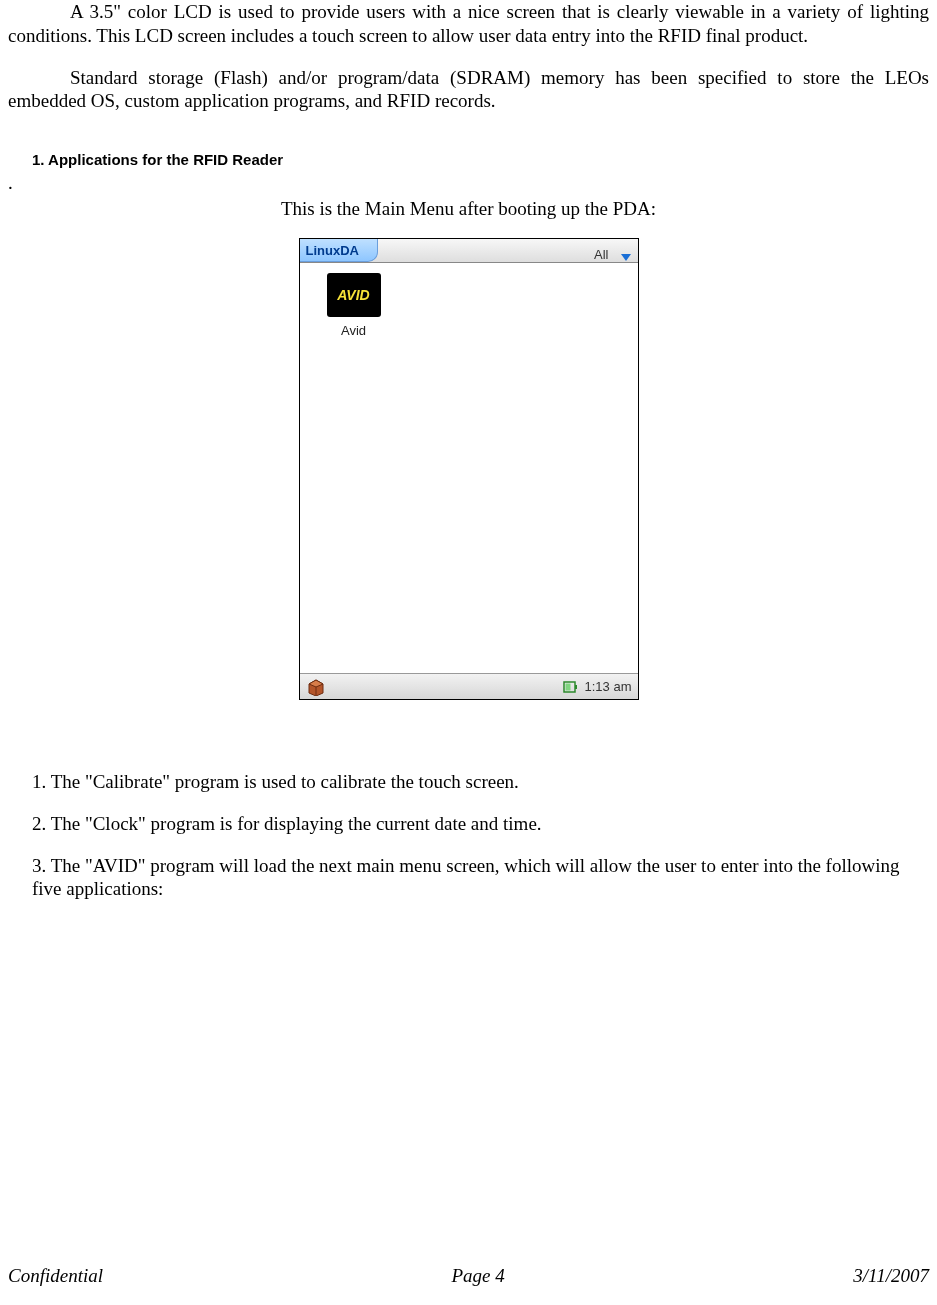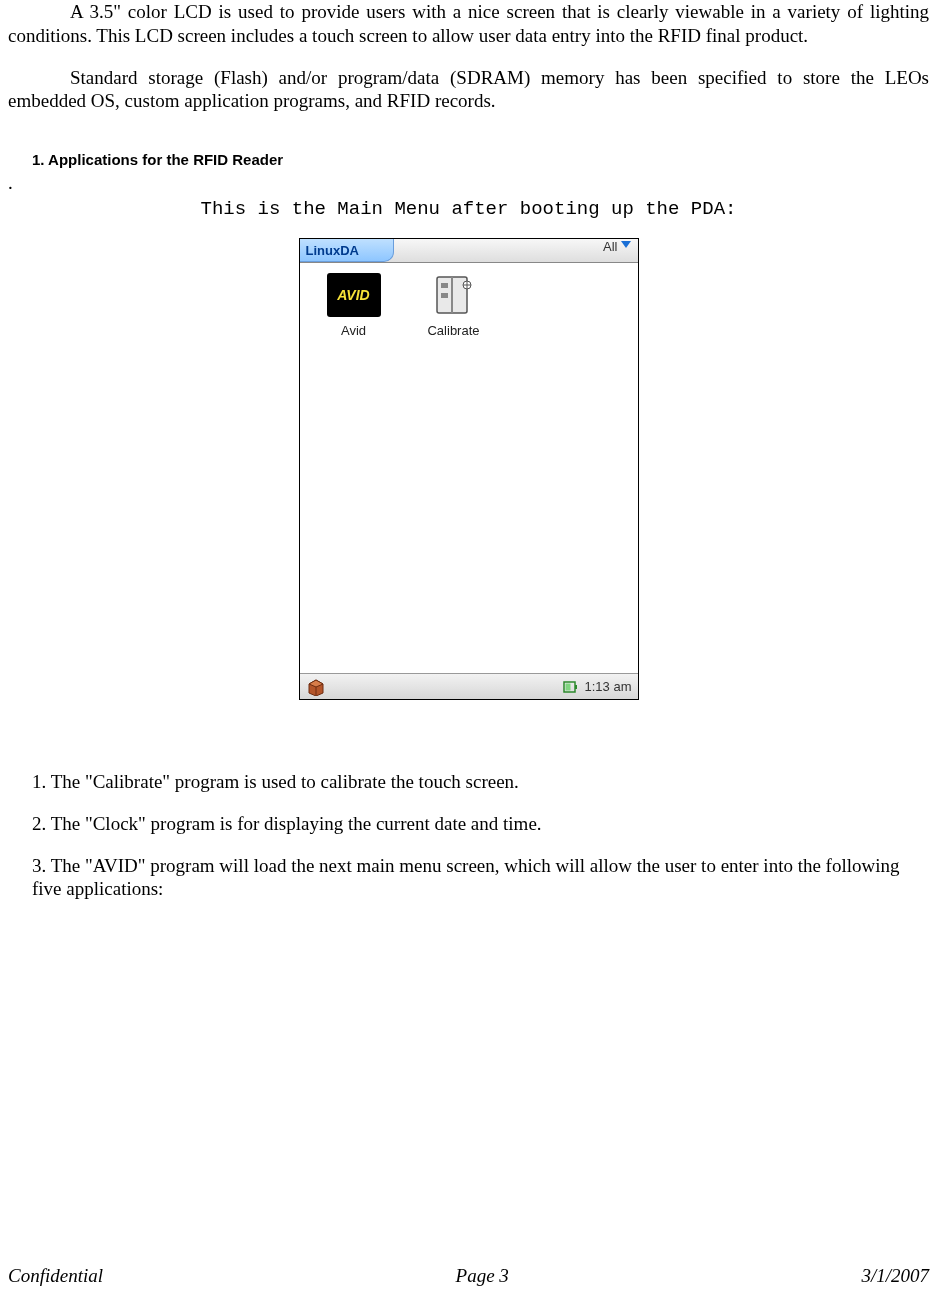--- a/index.html
+++ b/index.html
@@ -19,21 +19,21 @@
       margin-bottom: 18px;
     }
     .indent { text-indent: 62px; }
     .heading {
       font-family: Arial, Helvetica, sans-serif;
       font-weight: bold;
       font-size: 15px;
       margin: 38px 0 4px 24px;
     }
     .dot { margin: 0 0 4px 0; }
-    .caption { text-align: center; margin: 2px 0 18px 0; font-family: Liberation Mono, monospace; }
+    .caption { text-align: center; margin: 2px 0 18px 0; }
     .pda-wrap { display: flex; justify-content: center; margin-bottom: 70px; }
     .pda {
       width: 340px;
       border: 1px solid #000;
       background: #fff;
       font-family: Arial, Helvetica, sans-serif;
       font-size: 13px;
     }
     .pda-titlebar {
       height: 24px;
@@ -42,38 +42,39 @@
       display: flex;
       align-items: stretch;
       justify-content: space-between;
     }
     .pda-title-tab {
       background: linear-gradient(#bfe0ff, #8ec6ff);
       border: 1px solid #6a9edc;
       border-top: none;
       border-left: none;
       border-bottom-right-radius: 10px;
-      padding: 2px 34px 2px 6px;
+      padding: 2px 18px 2px 6px;
       color: #003b8e;
       font-weight: bold;
       display: flex;
       align-items: center;
     }
     .pda-all {
       display: flex;
-      align-items: flex-start;
+      align-items: flex-end;
       padding: 0 6px;
-      gap: 2px;
+      gap: 11px;
       color: #333;
     }
     .pda-body {
       height: 410px;
       background: #fff;
       padding: 10px 4px;
       display: flex;
+      gap: 12px;
       align-items: flex-start;
     }
     .app {
       width: 100px;
       text-align: center;
       cursor: pointer;
     }
     .app-icon {
       width: 54px;
       height: 44px;
@@ -141,34 +142,20 @@
       </div>
     </div>
 
     <div class="pda-body">
       <div class="app">
         <div class="app-icon avid-icon">
           <span>AVID</span>
         </div>
         <div class="app-label">Avid</div>
       </div>
-      <div class="app">
-        <div class="app-icon">
-          <svg width="46" height="44" viewBox="0 0 46 44">
-            <rect x="6" y="4" width="30" height="36" rx="2" fill="#e9e9e9" stroke="#555" stroke-width="1.5"></rect>
-            <rect x="20" y="4" width="2" height="36" fill="#888"></rect>
-            <circle cx="36" cy="12" r="4" fill="#fff" stroke="#555"></circle>
-            <line x1="36" y1="8" x2="36" y2="16" stroke="#555"></line>
-            <line x1="32" y1="12" x2="40" y2="12" stroke="#555"></line>
-            <rect x="10" y="10" width="7" height="5" fill="#888"></rect>
-            <rect x="10" y="20" width="7" height="5" fill="#888"></rect>
-          </svg>
-        </div>
-        <div class="app-label">Calibrate</div>
-      </div>
     </div>
 
     <div class="pda-taskbar">
       <div class="taskbar-left">
         <span>
           <svg width="20" height="18" viewBox="0 0 20 18">
             <polygon points="3,6 10,2 17,6 17,15 10,18 3,15" fill="#b3552a" stroke="#6e2d12"></polygon>
             <polygon points="3,6 10,9 17,6 10,2" fill="#d87d4a" stroke="#6e2d12"></polygon>
             <line x1="10" y1="9" x2="10" y2="18" stroke="#6e2d12"></line>
           </svg>
@@ -189,15 +176,15 @@
 </div>
 
 <div class="list-block">
   <p class="list-item">1. The "Calibrate" program is used to calibrate the touch screen.</p>
   <p class="list-item">2. The "Clock" program is for displaying the current date and time.</p>
   <p class="list-item">3. The "AVID" program will load the next main menu screen,  which will allow the user to enter into the following five applications:</p>
 </div>
 
 <div class="footer">
   <span>Confidential</span>
-  <span>Page 3</span>
-  <span>3/1/2007</span>
+  <span>Page 4</span>
+  <span>3/11/2007</span>
 </div>
 
 </body></html>

